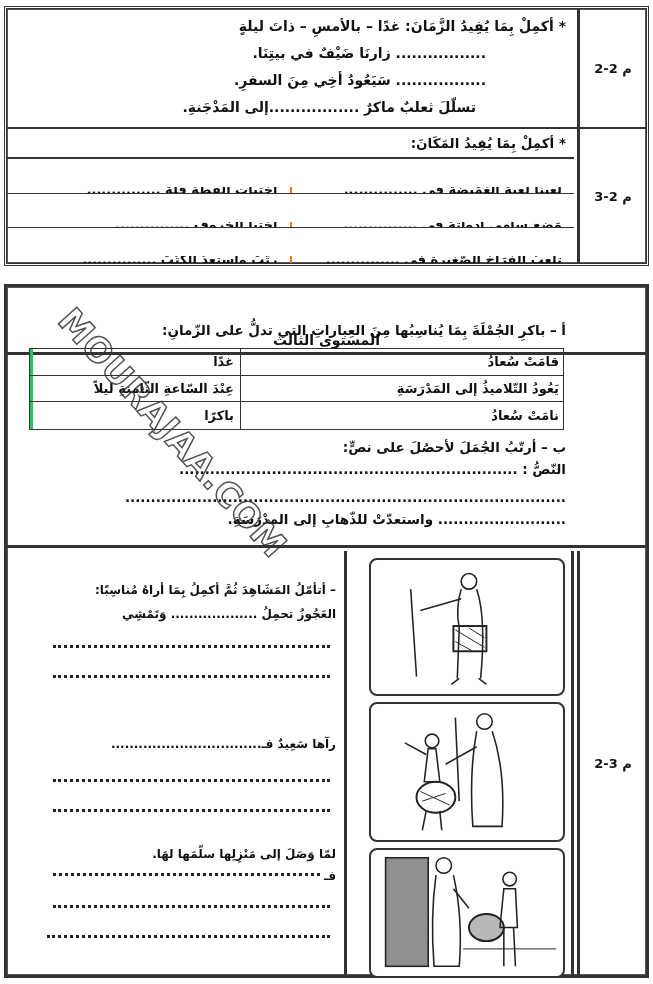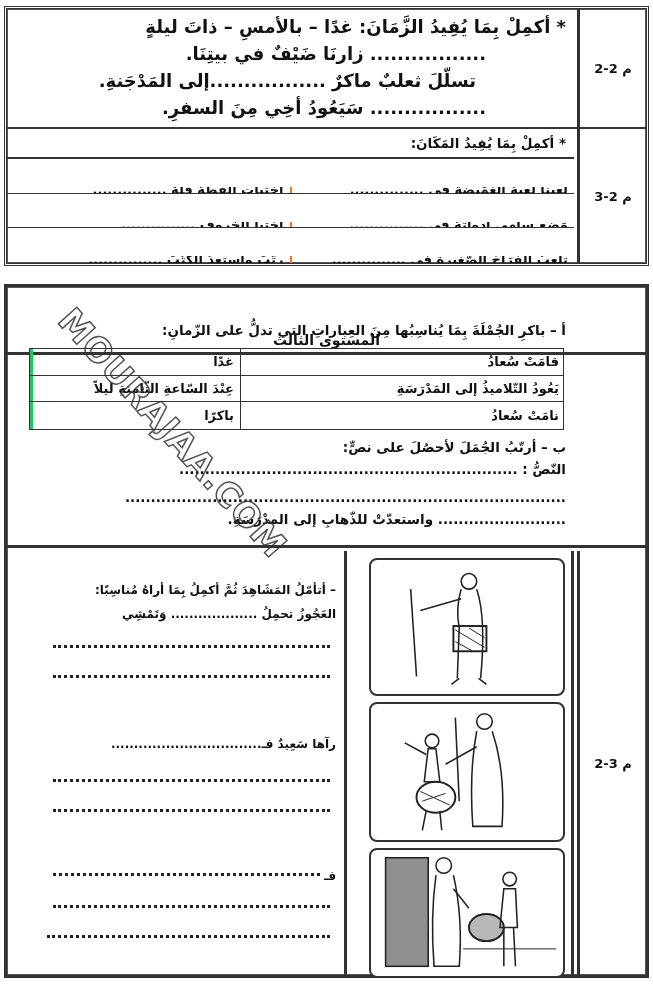--- a/index.html
+++ b/index.html
@@ -17,29 +17,29 @@
     .code-cell {
       position: absolute; right: 0; top: 0; bottom: 0; width: 69px;
       border-left: 3px solid #333;
       display: flex; align-items: center; justify-content: center;
       font-size: 13px; font-weight: bold; direction: rtl;
     }
     .content-cell { position: absolute; left: 0; right: 72px; top: 0; bottom: 0; }
 
     #row22 { top: 0; height: 120px; }
     .r22-lines { position: absolute; right: 8px; top: 4px; left: 6px; direction: rtl; text-align: right; }
-    .r22-lines div { font-size: 18px; font-weight: bold; line-height: 27px; white-space: nowrap; }
+    .r22-lines div { font-size: 14px; font-weight: bold; line-height: 27px; white-space: nowrap; }
     .r22-lines .indent { padding-right: 80px; }
 
     #row32 { top: 120px; height: 134px; }
     .r32-head { position: absolute; right: 8px; top: 2px; font-size: 13.5px; font-weight: bold; direction: rtl; line-height: 24px; }
     .r32-table { position: absolute; left: 0; right: 0; top: 28px; bottom: 0; border-top: 2px solid #333; }
     .r32-row { display: flex; direction: rtl; height: 33.3%; border-bottom: 1px solid #333; }
     .r32-row:last-child { border-bottom: none; }
-    .r32-cell { flex: 1; direction: rtl; padding: 0 6px; font-size: 13px; font-weight: bold; display: flex; align-items: center; white-space: nowrap; overflow: hidden; margin-top: 28px; }
+    .r32-cell { flex: 1; direction: rtl; padding: 0 12px; font-size: 13px; font-weight: bold; display: flex; align-items: center; white-space: nowrap; overflow: hidden; margin-top: 28px; }
     .r32-cell:first-child { border-left: 2px solid #f97316; }
 
     
     #block2 {
       position: absolute; left: 4px; top: 284px; width: 645px; height: 694px;
       border: 3px solid #333; box-shadow: inset 0 0 0 1px #555;
     }
     #level-title {
       position: absolute; left: 0; right: 0; top: 0; height: 28px;
       border-bottom: 3px solid #333; text-align: center; font-size: 14px; font-weight: bold;
@@ -78,22 +78,22 @@
 </head>
 <body>
 
 <div id="block1">
   <div class="row" id="row22">
     <div class="code-cell">م 2-2</div>
     <div class="content-cell">
       <div class="r22-lines">
         <div>* أكمِلْ بِمَا يُفِيدُ الزَّمَانَ: غدًا – بالأمسِ – ذاتَ ليلةٍ</div>
         <div class="indent">................. زارنَا ضَيْفٌ في بيتِنَا.</div>
+        <div class="indent">................. سَيَعُودُ أخِي مِنَ السفرِ.</div>
         <div class="indent" style="padding-right:90px">تسلّلَ ثعلبٌ ماكرٌ .................إلى المَدْجَنةِ.</div>
-        <div class="indent">................. سَيَعُودُ أخِي مِنَ السفرِ.</div>
       </div>
     </div>
   </div>
 
   <div class="row" id="row32">
     <div class="code-cell">
         <span>م 2-3</span>
       </div>
     <div class="content-cell">
       <div class="r32-head">* أكمِلْ بِمَا يُفِيدُ المَكَانَ:</div>
@@ -201,20 +201,21 @@
     </div>
 
     <div class="r23-text">
       <div class="txt-line" style="top:32px">– أتأمّلُ المَشَاهِدَ ثُمَّ أكمِلُ بِمَا أراهُ مُناسِبًا:</div>
       <div class="txt-line" style="top:56px">العَجُوزُ تحمِلُ ................... وَتَمْشِي</div>
       <div class="dotline" style="top:94px"></div>
       <div class="dotline" style="top:124px"></div>
       <div class="txt-line" style="top:186px">رآها سَعِيدٌ فـ.................................</div>
       <div class="dotline" style="top:228px"></div>
       <div class="dotline" style="top:258px"></div>
+      <div class="txt-line" style="top:296px">لمّا وَصَلَ إلى مَنْزِلِها سلّمَها لهَا.</div>
       <div class="txt-line" style="top:318px">فـ</div>
       <div class="dotline" style="top:322px;right:24px"></div>
       <div class="dotline" style="top:354px"></div>
       <div class="dotline" style="top:384px;left:40px"></div>
     </div>
   </div>
 </div>
 
 <div id="watermark">MOURAJAA.COM</div>
 

